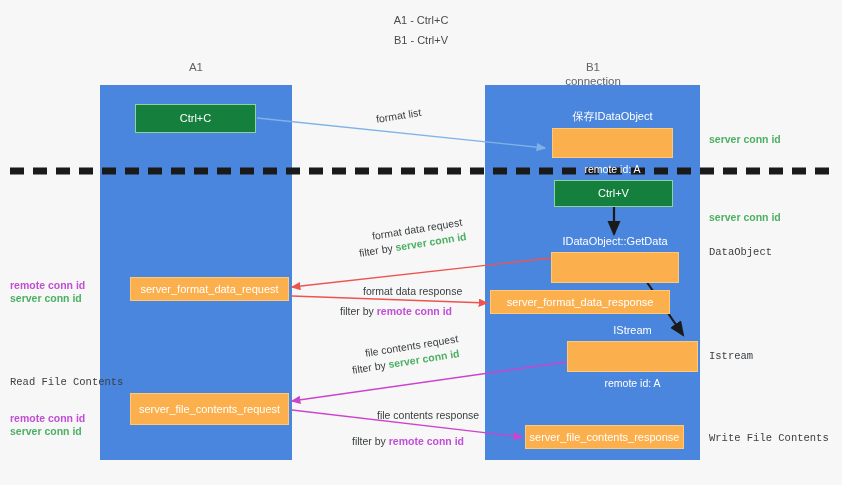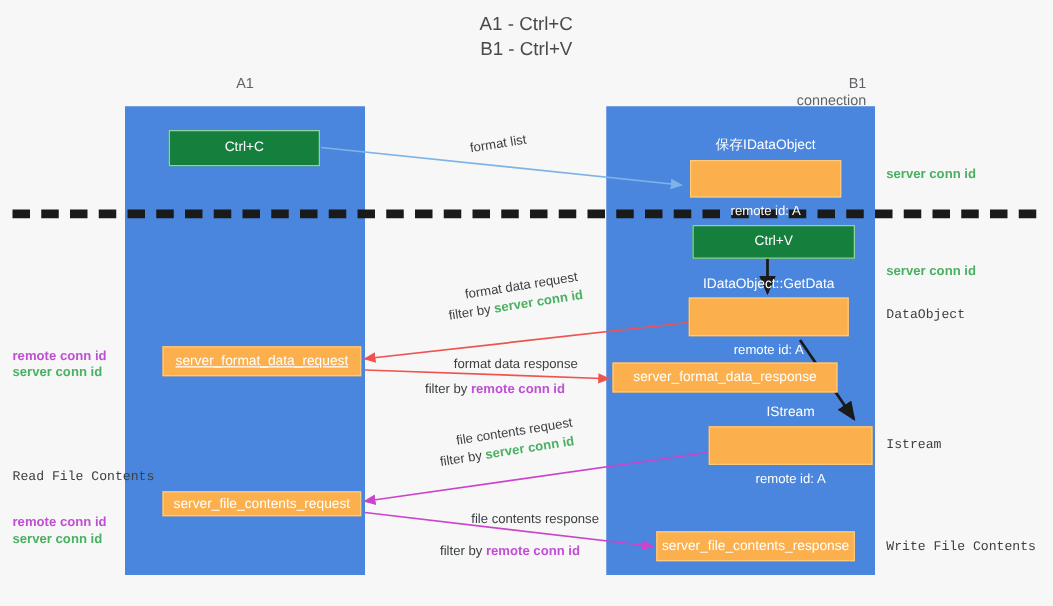--- a/index.html
+++ b/index.html
@@ -21,21 +21,21 @@
     width: 842px;
     height: 485px;
   }
 
   
   #title {
     position: absolute;
     left: 0; top: 10px;
     width: 842px;
     text-align: center;
-    font-size: 15px;
+    font-size: 11px;
     line-height: 20px;
     color: #4a4a4a;
   }
   #title div { white-space: pre; }
 
   
   .col-header {
     position: absolute;
     text-align: center;
     font-size: 11.5px;
@@ -128,57 +128,57 @@
 </svg>
 
 <div id="title">
   <div>A1 - Ctrl+C</div>
   <div>B1 - Ctrl+V</div>
 </div>
 
 <div class="col-header" style="left:96px; top:60px;">
   <span class="ch-name">A1</span>
 </div>
-<div class="col-header" style="left:493px; top:60px;text-align:right;">
+<div class="col-header" style="left:493px; top:60px;">
   <span class="ch-name">B1</span>
   <span class="ch-sub">connection</span>
 </div>
 
 <div class="nbox green" style="left:135px; top:104px; width:121px; height:29px;">
   <span class="l1">Ctrl+C</span>
 </div>
 
 <div class="nbox orange" style="left:552px; top:128px; width:121px; height:30px;">
   <span class="l1">保存IDataObject</span>
   <span class="l2">remote id: A</span>
 </div>
 
-<div class="nbox green" style="left:554px; top:180px; width:130px; height:27px;">
+<div class="nbox green" style="left:554px; top:180px; width:119px; height:27px;">
   <span class="l1">Ctrl+V</span>
 </div>
 
-<div class="nbox orange" style="left:551px; top:238px; width:128px; height:31px;">
+<div class="nbox orange" style="left:551px; top:252px; width:128px; height:31px;">
   <span class="l1">IDataObject::GetData</span>
   <span class="l2">remote id: A</span>
 </div>
 
 <div class="nbox orange" style="left:567px; top:341px; width:131px; height:31px;">
   <span class="l1">IStream</span>
   <span class="l2">remote id: A</span>
 </div>
 
-<div class="nbox orange" style="left:130px; top:277px; width:159px; height:24px;text-decoration:underline;">
+<div class="nbox orange" style="left:130px; top:277px; width:159px; height:24px;">
   <span class="l1">server_format_data_request</span>
 </div>
 
 <div class="nbox orange" style="left:490px; top:290px; width:180px; height:24px;justify-content:center;">
   <span class="l1">server_format_data_response</span>
 </div>
 
-<div class="nbox orange" style="left:130px; top:393px; width:159px; height:20px;">
+<div class="nbox orange" style="left:130px; top:393px; width:159px; height:32px;">
   <span class="l1">server_file_contents_request</span>
 </div>
 
 <div class="nbox orange" style="left:525px; top:425px; width:159px; height:24px;">
   <span class="l1">server_file_contents_response</span>
 </div>
 
 <div class="elabel rot-neg" style="left:375px; top:112px;">format list</div>
 
 <div class="elabel rot-neg" style="left:371px; top:229px;">format data request</div>

